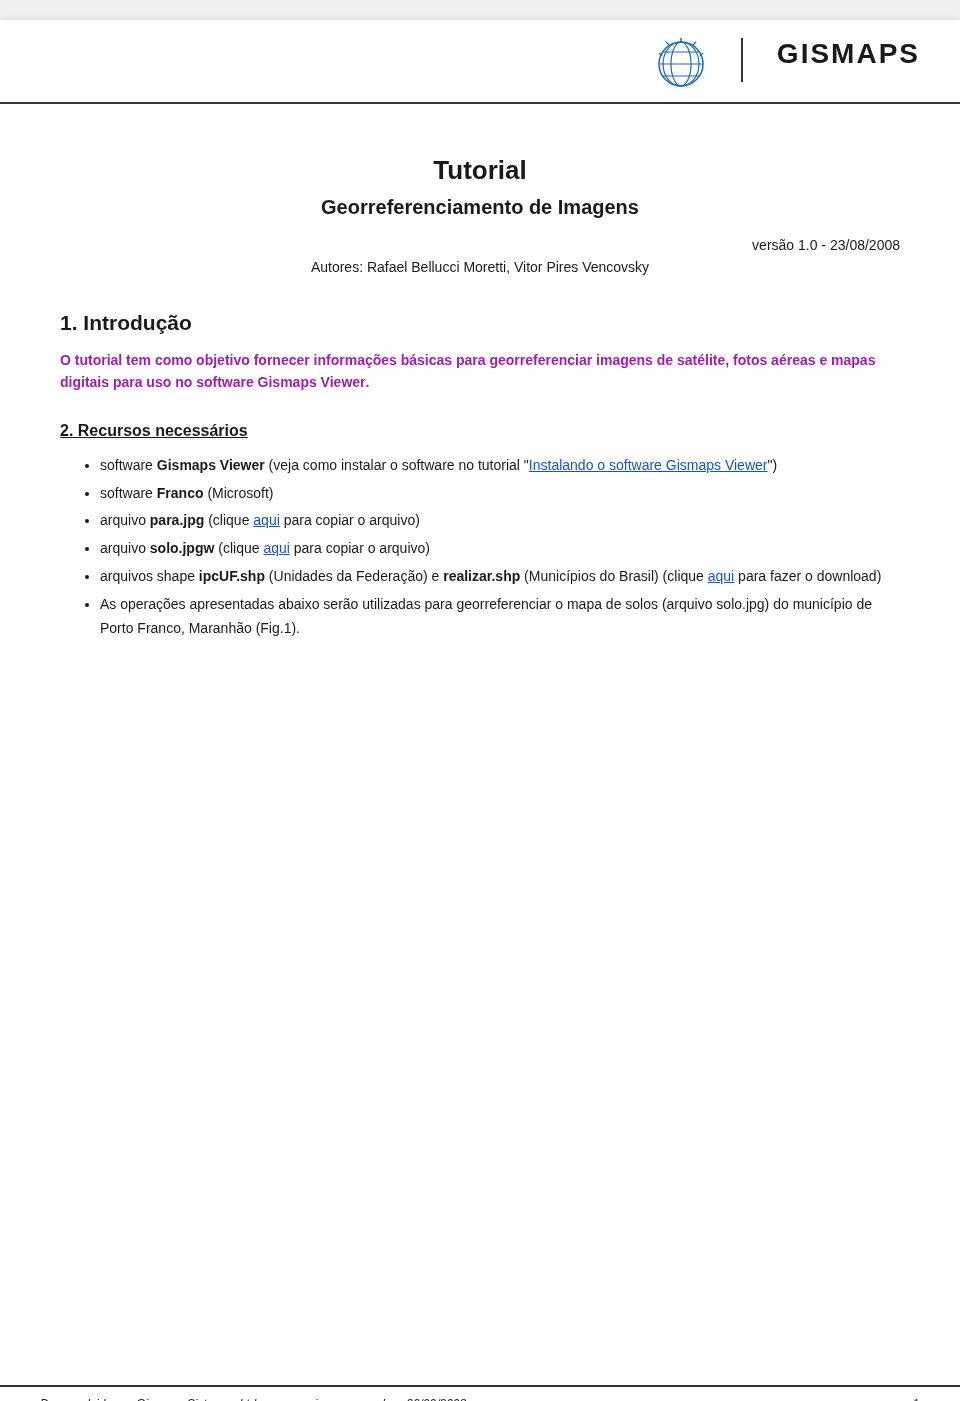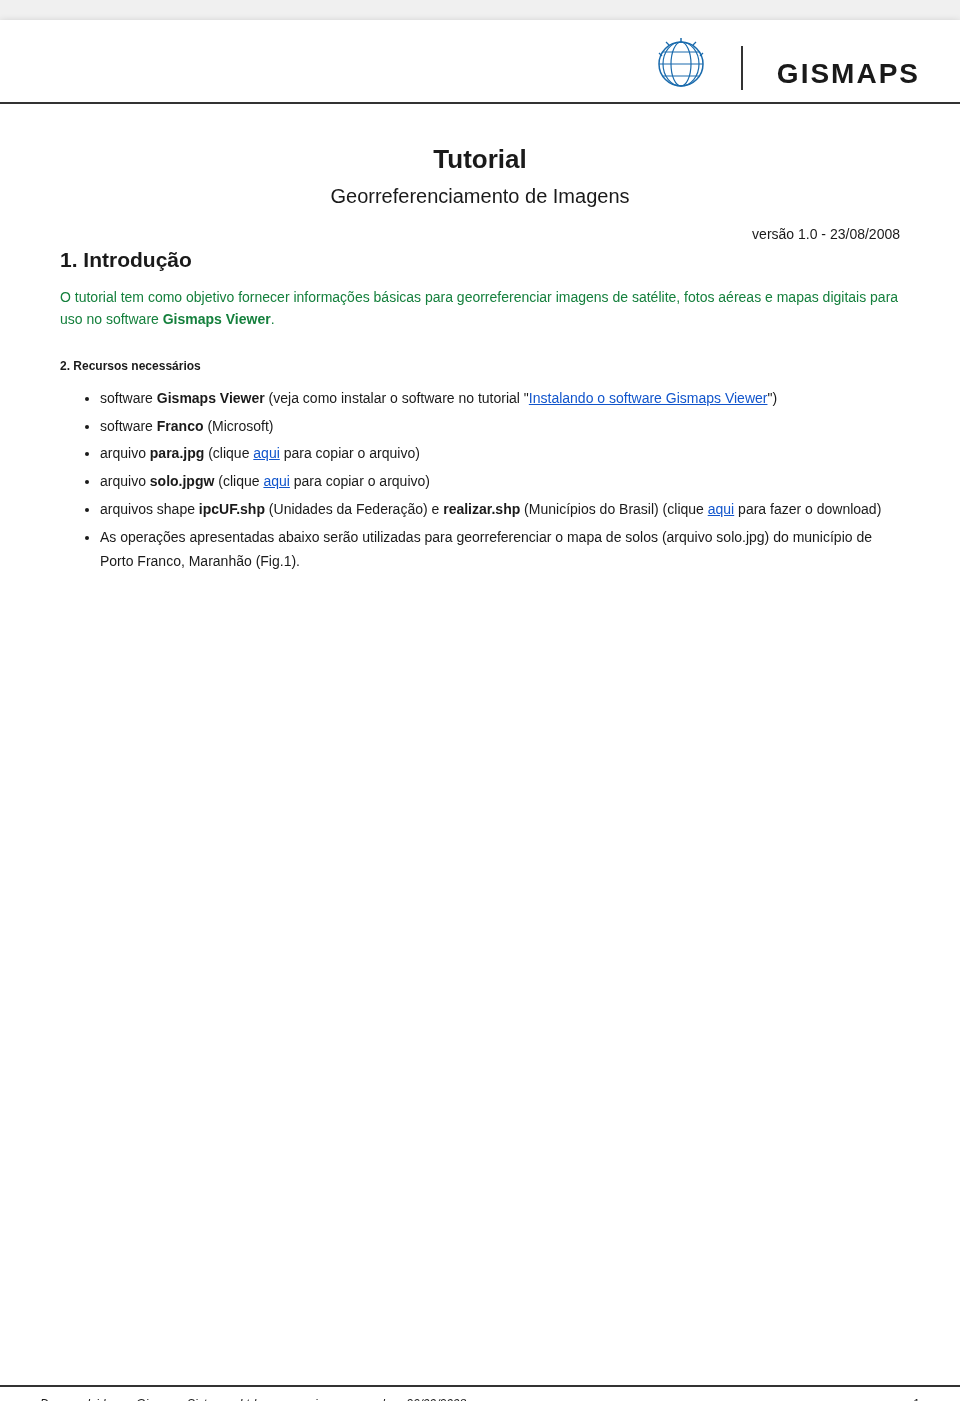--- a/index.html
+++ b/index.html
@@ -28,54 +28,55 @@
     .header {
       display: flex;
       justify-content: flex-end;
       align-items: center;
       padding: 18px 40px 12px 40px;
       border-bottom: 2px solid #333;
     }
 
     .logo-area {
       display: flex;
-      align-items: flex-end;
+      align-items: flex-start;
       gap: 26px;
     }
 
     .logo-divider {
       width: 2px;
       height: 44px;
       background: #333;
       margin: 0 8px;
     }
 
     .logo-text {
       font-size: 28px;
       font-weight: bold;
       color: #1a1a1a;
       letter-spacing: 2px;
     }
 
     .content {
       padding: 40px 60px 80px 60px;
+      margin-top: 11px;
     }
 
     .main-title {
       text-align: center;
       font-size: 26px;
       font-weight: bold;
       color: #1a1a1a;
       margin-bottom: 10px;
     }
 
     .subtitle {
       text-align: center;
       font-size: 20px;
-      font-weight: normal;
+      font-weight: bold;
       color: #1a1a1a;
       margin-bottom: 18px;
     }
 
     .version {
       text-align: right;
       font-size: 14px;
       color: #1a1a1a;
       margin-bottom: 6px;
     }
@@ -89,31 +90,33 @@
 
     .section-title {
       font-size: 21px;
       font-weight: bold;
       color: #1a1a1a;
       margin-bottom: 14px;
     }
 
     .body-text {
       font-size: 14px;
-      color: #15803d;
+      color: #a21caf;
       line-height: 1.6;
       margin-bottom: 16px;
+      font-weight: bold;
     }
 
     .section-heading {
-      font-size: 12px;
+      font-size: 16px;
       font-weight: bold;
       color: #1a1a1a;
       margin-top: 28px;
       margin-bottom: 14px;
+      text-decoration: underline;
     }
 
     .bullet-list {
       list-style: disc;
       padding-left: 40px;
       margin-bottom: 16px;
     }
 
     .bullet-list li {
       font-size: 14px;
@@ -181,20 +184,21 @@
       <div class="logo-divider"></div>
       <span class="logo-text">GISMAPS</span>
     </div>
   </div>
 
   <div class="content">
 
     <h1 class="main-title">Tutorial</h1>
     <h2 class="subtitle">Georreferenciamento de Imagens</h2>
     <p class="version">versão 1.0 - 23/08/2008</p>
+    <p class="authors">Autores: Rafael Bellucci Moretti, Vitor Pires Vencovsky</p>
 
     <h3 class="section-title">1. Introdução</h3>
     <p class="body-text">
       O tutorial tem como objetivo fornecer informações básicas para georreferenciar imagens de satélite, fotos aéreas e mapas digitais para uso no software <strong>Gismaps Viewer</strong>.
     </p>
 
     <h3 class="section-heading">2. Recursos necessários</h3>
 
     <ul class="bullet-list">
       <li>

